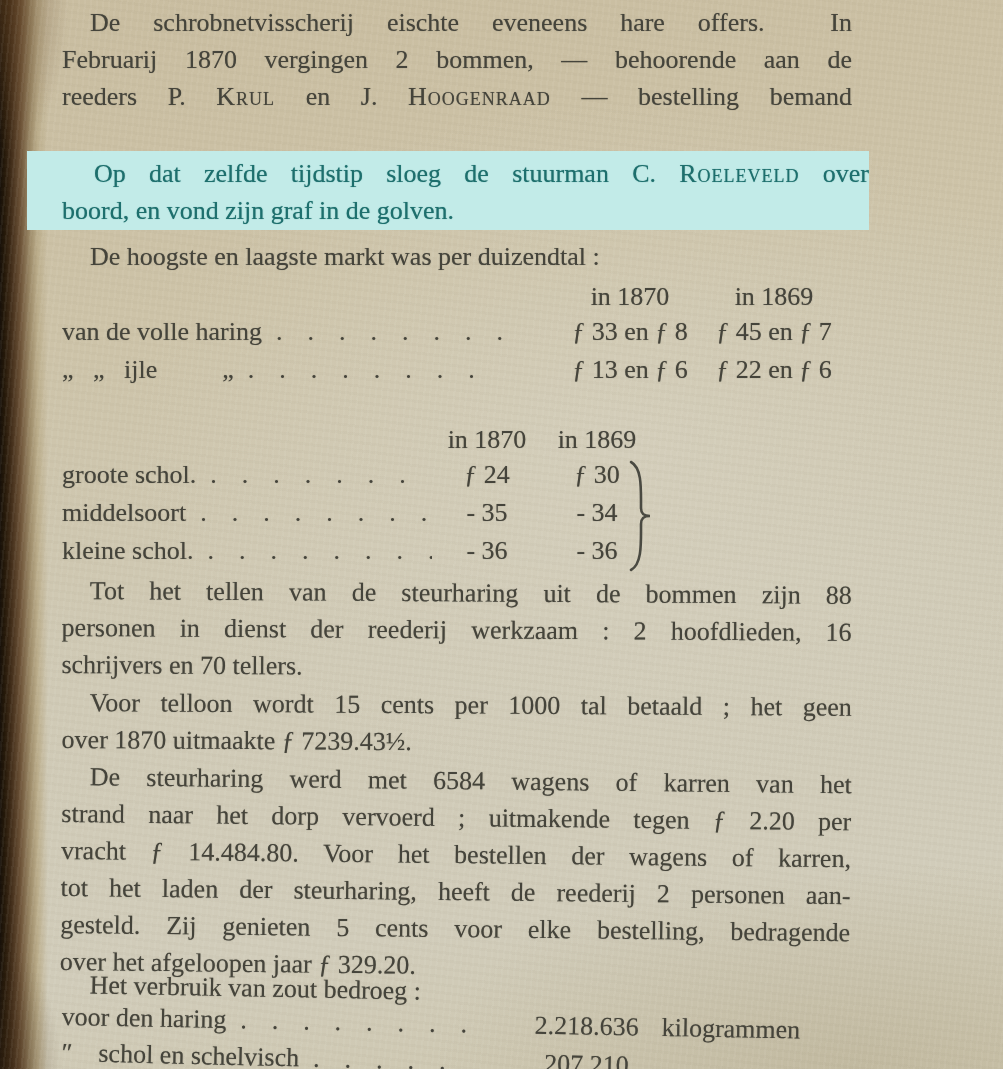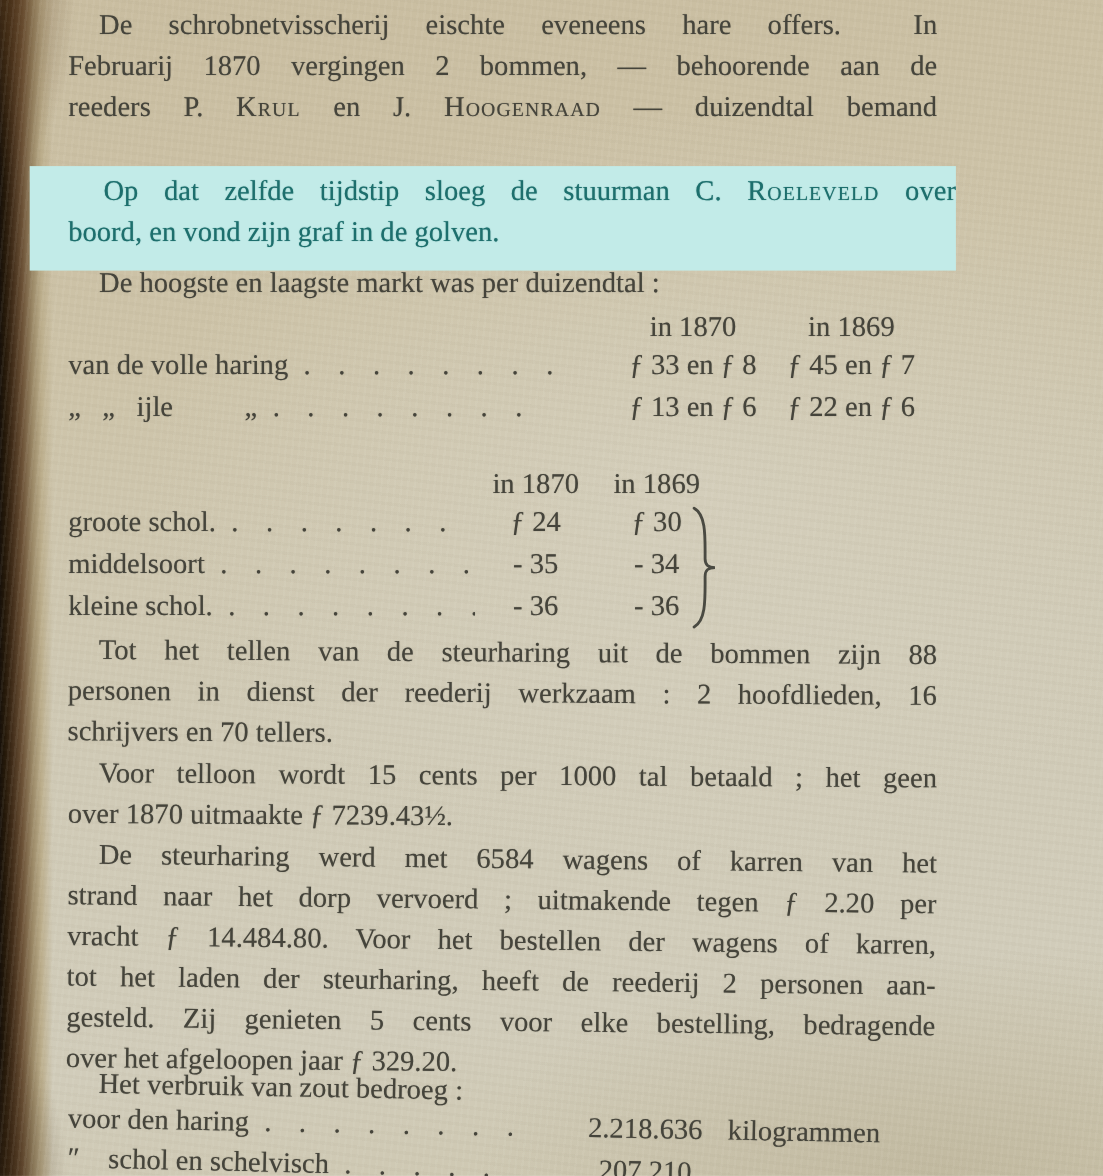--- a/index.html
+++ b/index.html
@@ -46,21 +46,21 @@
     height: 37px; line-height: 37px; overflow: hidden;
     text-align: justify; text-align-last: justify;
   }
   .line.last { text-align: left; text-align-last: auto; }
   .indent { text-indent: 28px; }
   .sc { font-variant: small-caps; letter-spacing: 1px; }
   .it { font-style: italic; }
   
   .hl {
     position: absolute; left: -35px; top: 151px; width: 842px;
-    padding: 4px 0 17px 35px; box-sizing: border-box;
+    padding: 4px 0 1px 35px; box-sizing: border-box;
     background: #c2ebe8;
     color: #1d6f6d;
     text-shadow: 0 0 1px rgba(24,104,102,0.65);
   }
   .hl .line { height: 37px; line-height: 37px; }
   .hl .indent { text-indent: 32px; }
   
   .trow { display: flex; height: 38px; line-height: 38px; overflow: hidden; }
   .trow .lbl { flex: 1; display: flex; overflow: hidden; white-space: pre; }
   .trow .lbl .dots { margin-left: 14px; white-space: pre; word-spacing: 6px; overflow: hidden; }
@@ -81,21 +81,21 @@
 <body>
 
 <div class="spine"></div>
 <div class="grain"></div>
 
 <div class="content">
 
   <div class="blk" style="top:4px">
     <div class="line indent">De schrobnetvisscherij eischte eveneens hare offers.&nbsp; In</div>
     <div class="line">Februarij 1870 vergingen 2 bommen, — behoorende aan de</div>
-    <div class="line"><span>reeders P. </span><span class="sc">Krul</span><span> en J. </span><span class="sc">Hoogenraad</span><span> — duizendtal bemand</span></div>
+    <div class="line"><span>reeders P. </span><span class="sc">Krul</span><span> en J. </span><span class="sc">Hoogenraad</span><span> — bestelling bemand</span></div>
   </div>
 
   <div class="hl">
     <div class="line indent"><span>Op dat zelfde tijdstip sloeg de stuurman C. </span><span class="sc">Roeleveld</span><span> over</span></div>
     <div class="line last">boord, en vond zijn graf in de golven.</div>
   </div>
 
   <div class="blk" style="top:238px">
     <div class="line last indent">De hoogste en laagste markt was per duizendtal :</div>
   </div>

